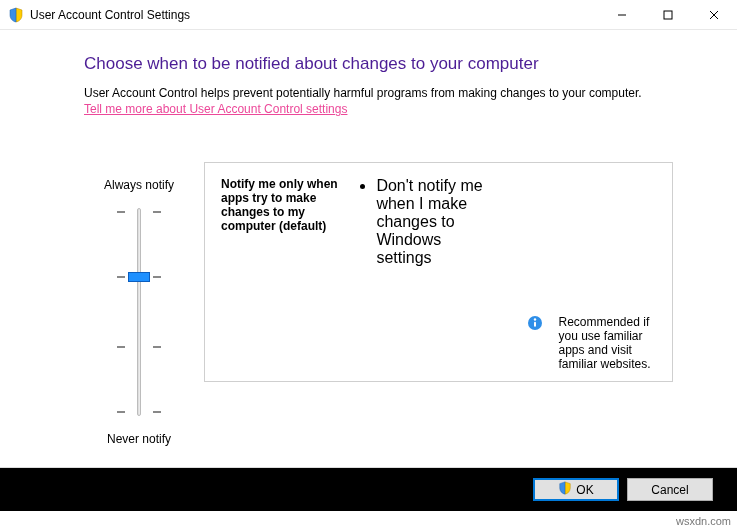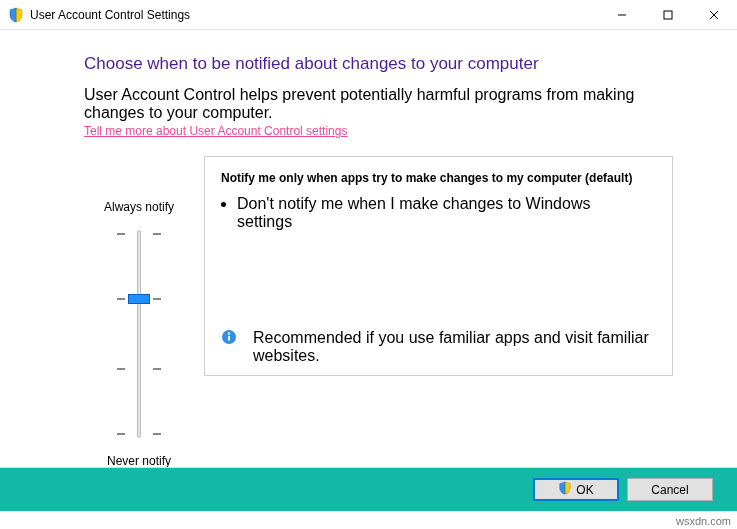--- a/index.html
+++ b/index.html
@@ -42,21 +42,21 @@
     .content {
       padding: 24px 64px 0 84px;
     }
     .heading {
       color: #4c1d95;
       font-size: 17px;
       font-weight: 400;
       margin-bottom: 12px;
     }
     .desc {
-      font-size: 16px;
+      font-size: 12px;
       color: #000;
       margin-bottom: 2px;
     }
     .link {
       color: #ec4899;
       text-decoration: underline;
       cursor: pointer;
       font-size: 12px;
       display: inline-block;
       margin-bottom: 18px;
@@ -122,21 +122,21 @@
       top: 70px;
     }
     .panel {
       flex: 1;
       border: 1px solid #cfcfcf;
       min-height: 220px;
       padding: 14px 16px 10px 16px;
       margin-left: 10px;
       position: relative;
       display:flex;
-      flex-direction:column;
+      margin-top:28px;
     }
     .panel-title {
       font-weight: 700;
       font-size: 12px;
       margin-bottom: 10px;
     }
     .panel-list {
       margin: 0 0 0 16px;
       padding: 0;
     }
@@ -144,33 +144,33 @@
       list-style: disc;
       font-size: 16px;
       margin-bottom: 4px;
       padding-right: 30px;
     }
     .panel-footer {
       margin-top: auto;
       display: flex;
       align-items: flex-start;
       gap: 16px;
-      font-size: 16px;
+      font-size: 12px;
       padding-top: 10px;
     }
     .info-icon {
       width:16px; height:16px;
       flex-shrink:0;
     }
     .footer-bar {
       position: absolute;
       bottom: 18px;
       left: 0; right: 0;
       height: 44px;
-      background: #14b8a6;
+      background: #000000;
       border-top: 1px solid #dcdcdc;
       display: flex;
       align-items: center;
       justify-content: flex-end;
       padding-right: 24px;
       gap: 8px;
     }
     .btn {
       min-width: 86px;
       height: 23px;

